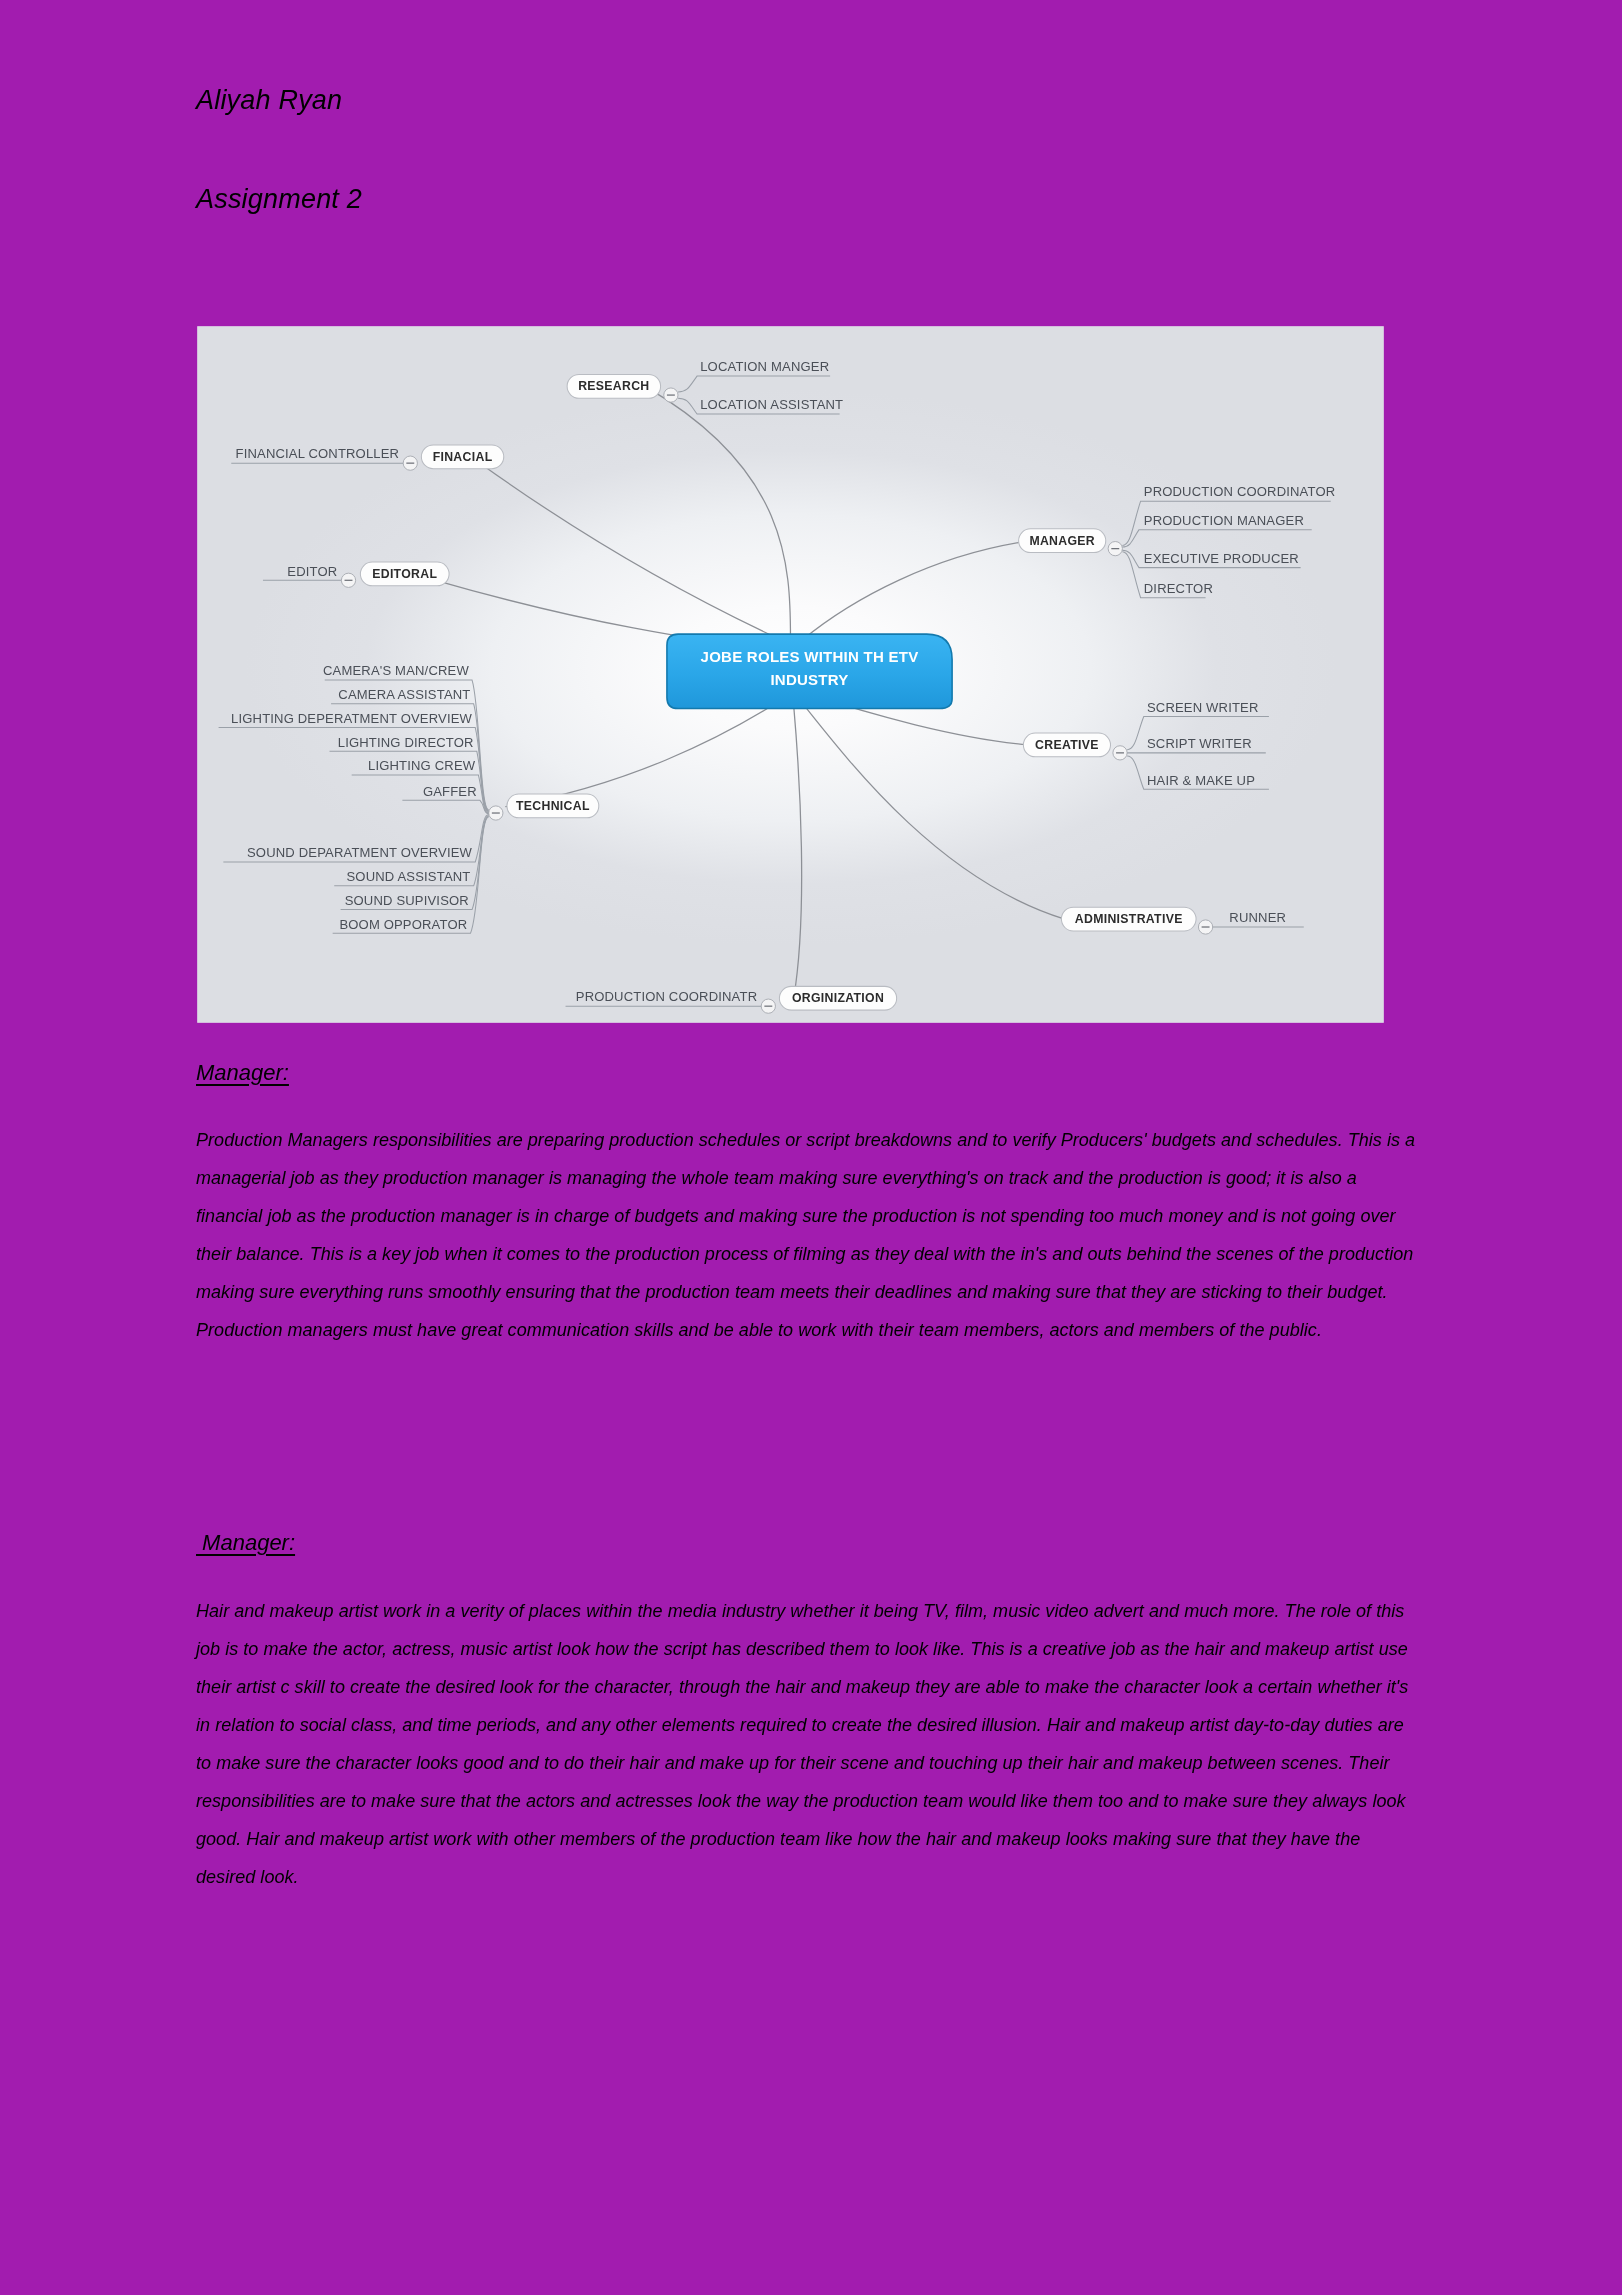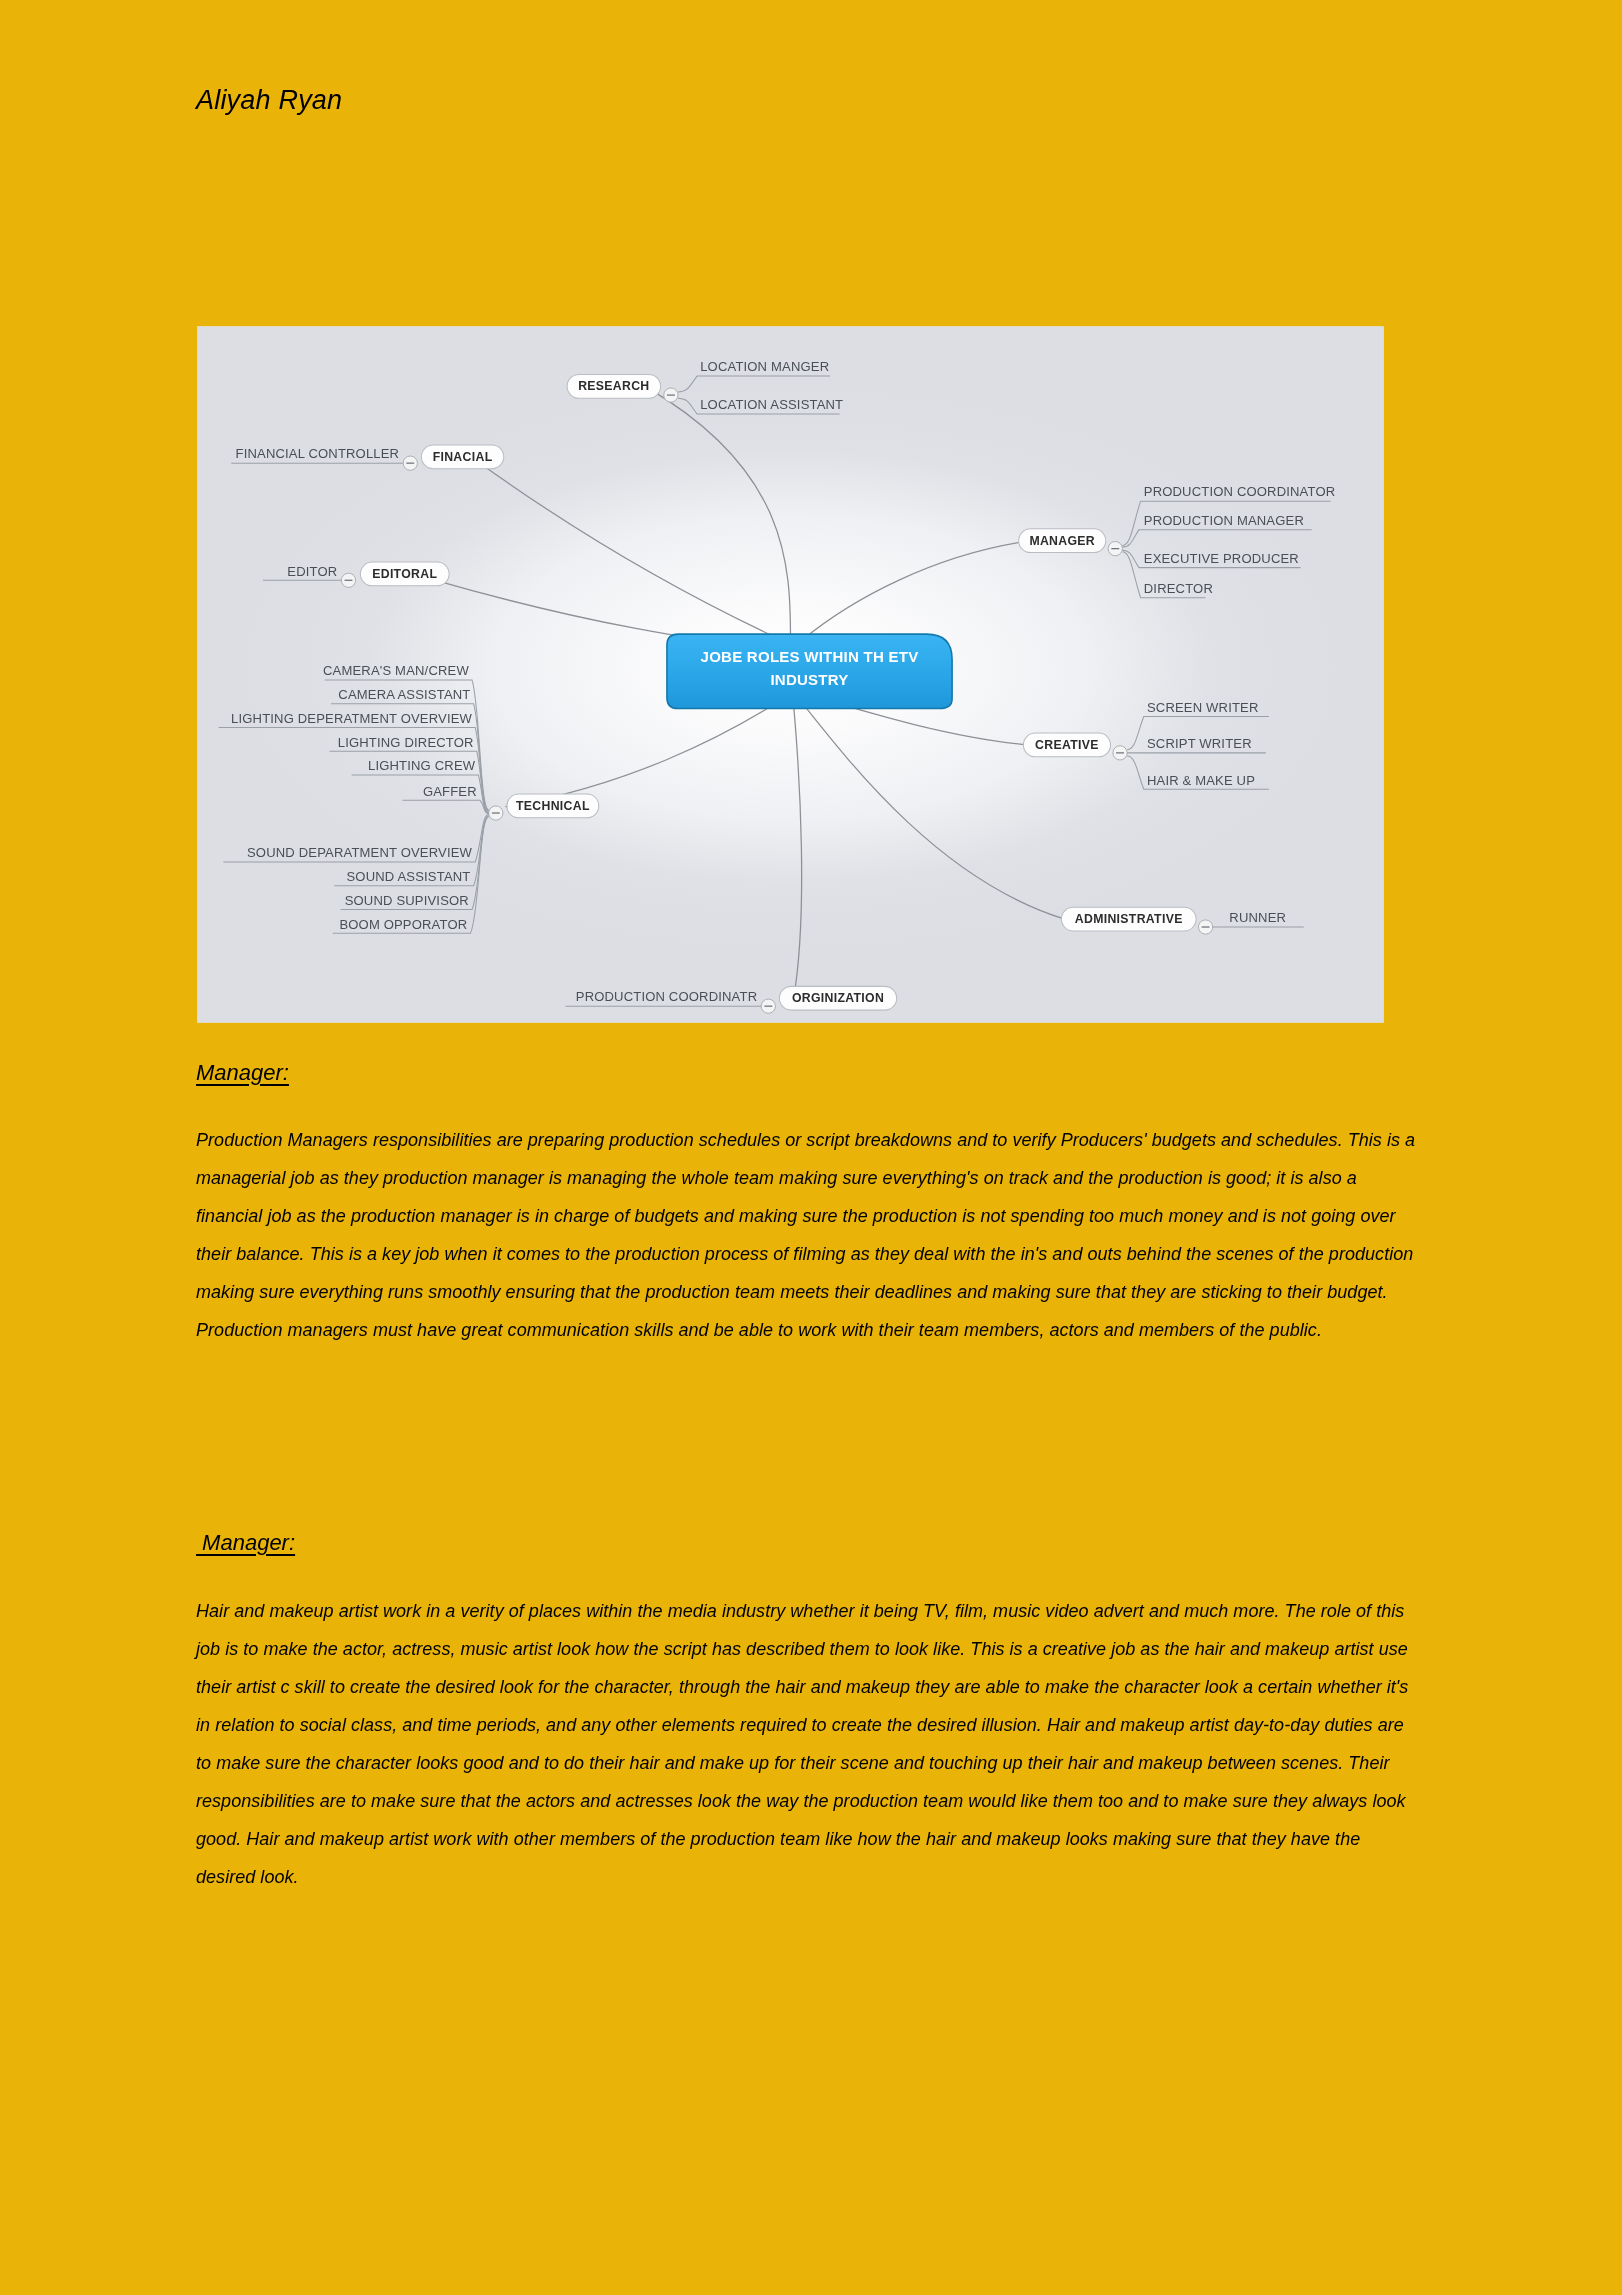--- a/index.html
+++ b/index.html
@@ -12,21 +12,21 @@
     height: 2295px;
     position: relative;
     font-family: "Liberation Sans", sans-serif;
     color: #000000;
     overflow: hidden;
   }
 
   .page {
     position: absolute;
     inset: 0;
-    background: #eab308;
+    background: #a21caf;
   }
 
   
   .doc-text {
     position: absolute;
     left: 196px;
     width: 1224px;
   }
 
   .hdr-line {
@@ -119,20 +119,21 @@
     stroke-width: 1.6;
   }
 </style>
 </head>
 <body>
 
 <div class="page">
 
   <div class="doc-text hdr-line" style="top:87px;">Aliyah Ryan</div>
 
+  <div class="doc-text hdr-line" style="top:186px;">Assignment 2</div>
 
 
   <div id="mindmap-figure">
     <svg id="mindmap-svg" viewBox="0 0 1496 878" preserveAspectRatio="none">
 
       <g>
 
         <path class="conn" d="M 748 394 C 748 300 744 180 566 76"></path>
 
         <path class="conn" d="M 742 398 C 660 360 520 290 356 172"></path>

